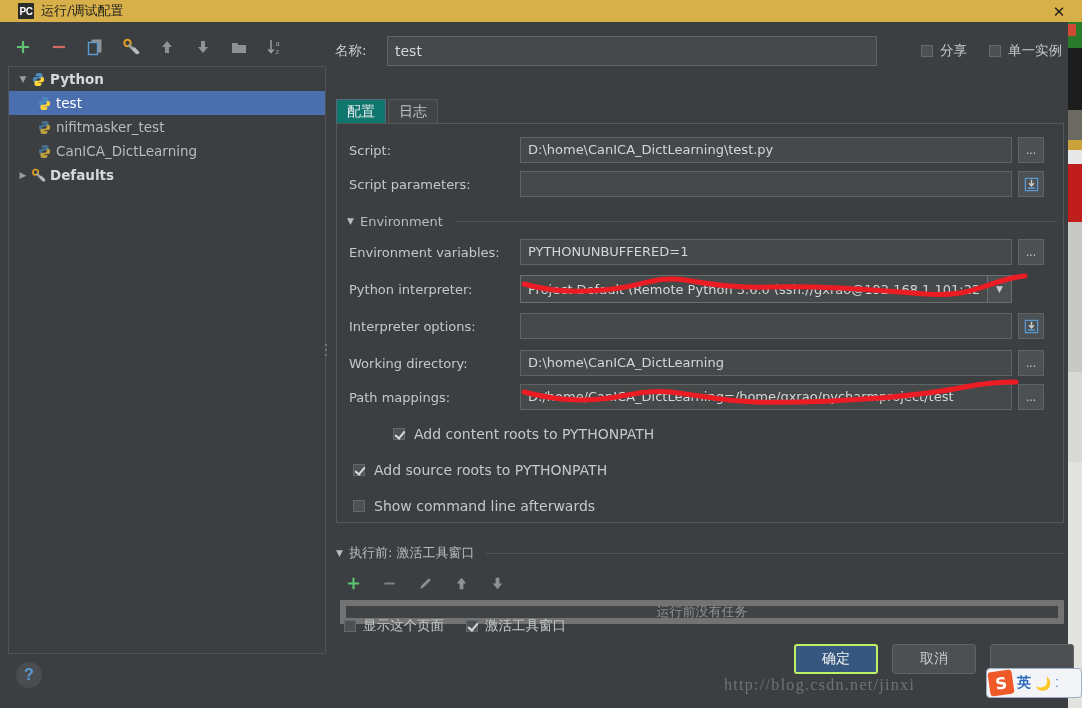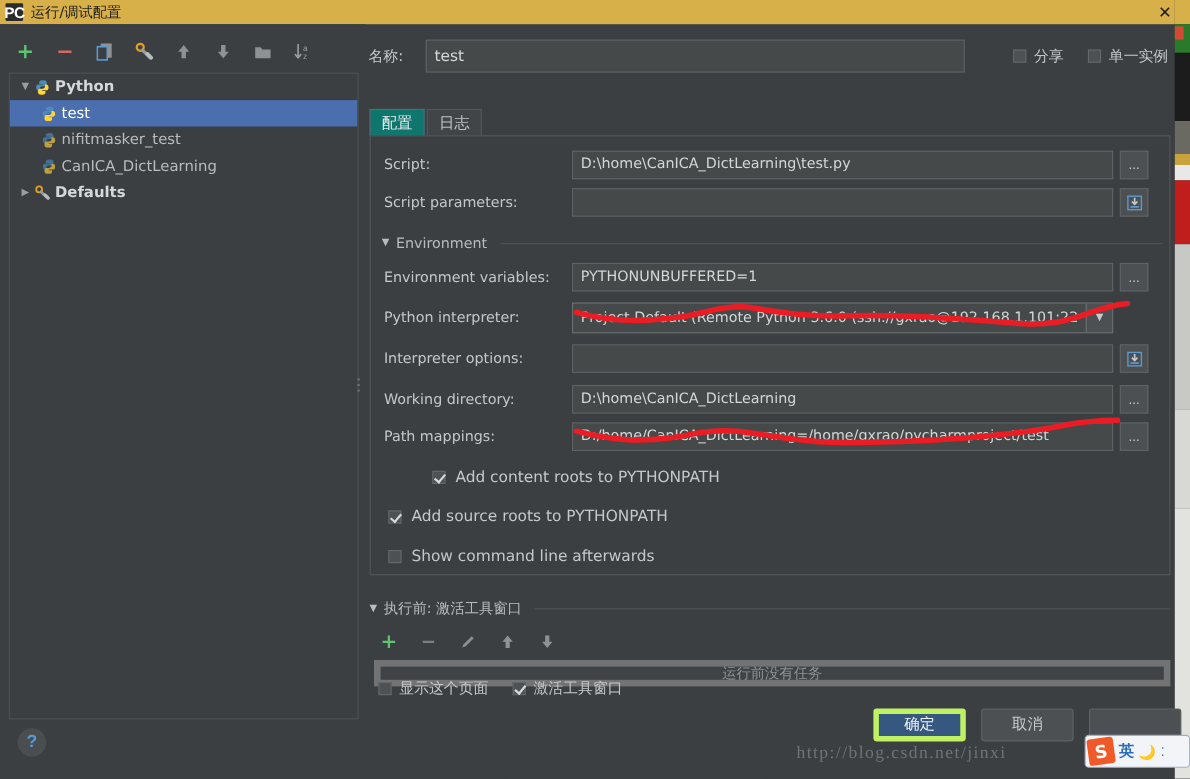--- a/index.html
+++ b/index.html
@@ -25,24 +25,24 @@
   .bg-seg { position: absolute; left: 0; width: 14px; }
 
   
   .titlebar {
     position: absolute; left: 0; top: 0;
     width: 1068px; height: 22px;
     background: #d7b049;
     display: flex; align-items: center;
   }
   .tb-icon {
-    width: 16px; height: 16px; margin-left: 5px; margin-right: 7px;
+    width: 16px; height: 16px; margin-left: 18px; margin-right: 7px;
     background: #2b2b2b;
     color: #ffffff;
-    font-size: 14px; font-weight: bold;
+    font-size: 10px; font-weight: bold;
     display: flex; align-items: center; justify-content: center;
     letter-spacing: -0.5px;
     border-radius: 1px;
   }
   .tb-title {
     font-size: 13px; color: #1d1d1d;
     font-family: "DejaVu Sans", "Liberation Sans", sans-serif;
   }
   .tb-close {
     position: absolute; right: 6px; top: 0;
@@ -268,21 +268,21 @@
     display: flex; align-items: center; gap: 14px;
   }
   .btn {
     width: 84px; height: 30px;
     display: flex; align-items: center; justify-content: center;
     font-size: 14px;
     border-radius: 3px;
     cursor: pointer;
     font-family: "DejaVu Sans", "Liberation Sans", sans-serif;
   }
-  .btn.primary { background: #365880; border: 5px solid #bef264; color: #eef1f2; }
+  .btn.primary { background: #365880; border: 2px solid #bef264; color: #eef1f2; }
   .btn.normal { background: #4c5052; border: 1px solid #5e6364; color: #c9cccd; }
   .btn.ghost { background: #4c5052; border: 1px solid #5e6364; color: #c9cccd; width: 84px;}
 
   
   .watermark {
     position: absolute; left: 724px; top: 676px;
     font-family: "Liberation Serif", "DejaVu Serif", serif;
     font-size: 16px; color: #6e7375;
     letter-spacing: 1.3px;
     white-space: nowrap;

